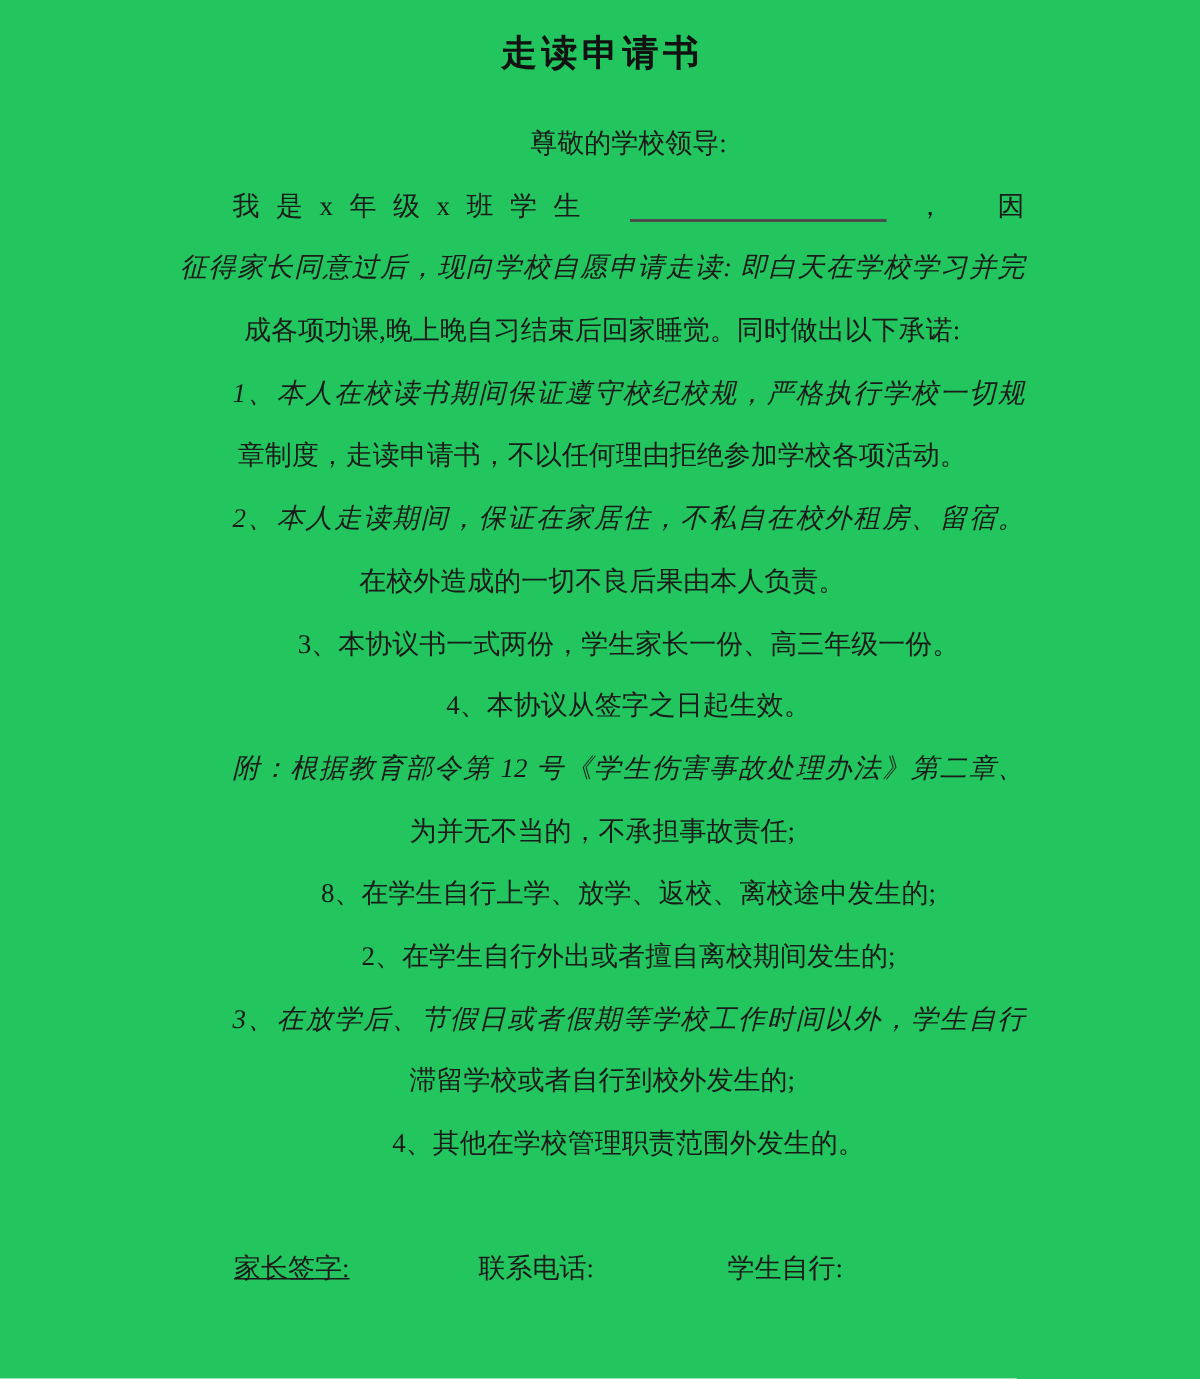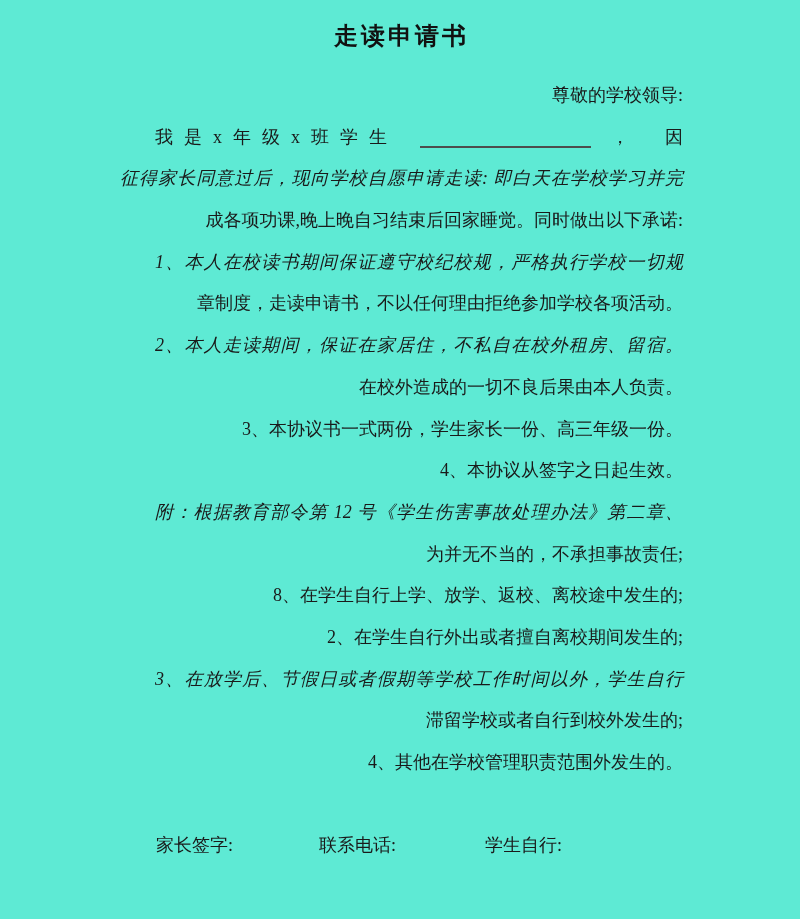--- a/index.html
+++ b/index.html
@@ -1,40 +1,40 @@
 <!DOCTYPE html>
 <html><head>
 <meta charset="utf-8">
 <style>
   html,body{margin:0;padding:0;background:#ffffff;}
   .page{
     position:relative;
     width:800px;height:919px;
-    background:#5eead4;
+    background:#22c55e;
     box-sizing:border-box;
     padding:18px 117px 0 120px;
     font-family:"Liberation Serif","DejaVu Serif",serif;
     color:#1a1a1a;
     overflow:hidden;
   }
   .title{
     margin:0 0 21px 0;
     font-size:24px;
     font-weight:700;
     line-height:36px;
     text-align:center;
     letter-spacing:3px;
     color:#111111;
   }
   .body{font-size:18px;}
   .line{
     line-height:41.7px;
     height:41.7px;
     white-space:nowrap;
-    text-align:right;
+    text-align:center;
   }
   .indent{text-indent:35px;}
   .just{
     white-space:normal;
     text-align:justify;
     text-align-last:justify;
     font-style:italic;
   }
   .studentline{
     display:flex;
@@ -47,21 +47,21 @@
   .studentline .blank{
     flex:1;
     height:29px;
     border-bottom:2px solid #4d4d4d;
     margin-left:2px;
     min-width:120px;
   }
   .studentline .tail{margin-left:16px;}
   .spacer{height:41.7px;}
   .sig{display:flex;}
-  .sig .sig1{margin-left:36px;}
+  .sig .sig1{margin-left:36px;text-decoration:underline;}
   .sig .sig2{margin-left:86px;}
   .sig .sig3{margin-left:89px;}
 </style>
 </head>
 <body>
 
 <div class="page">
   <h1 class="title">走读申请书</h1>
 
   <div class="body">

